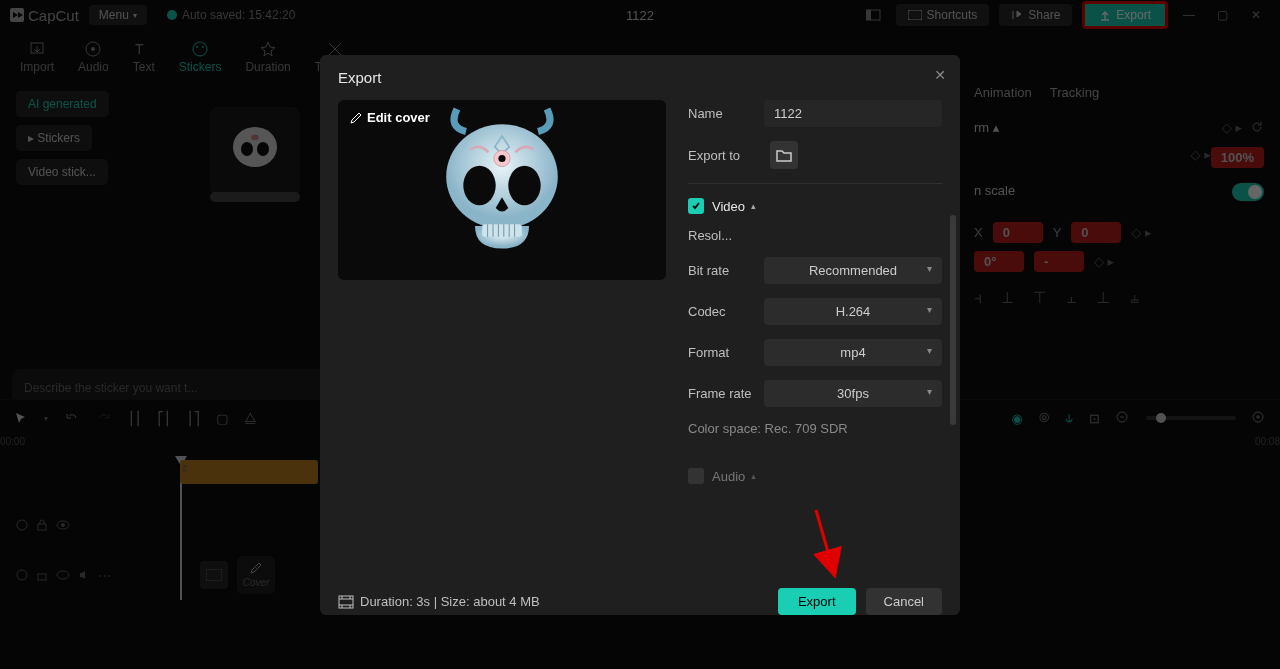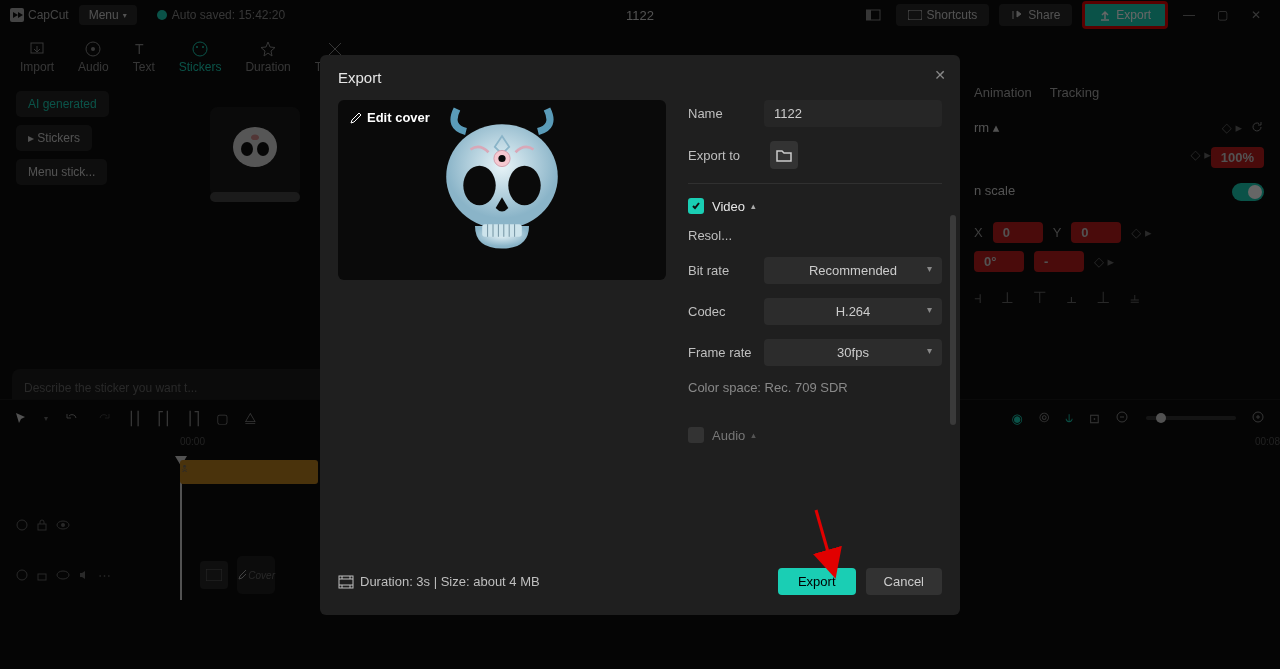--- a/index.html
+++ b/index.html
@@ -1,20 +1,20 @@
 <!DOCTYPE html>
 <html><head>
 <meta charset="utf-8">
 <style>
 * { margin: 0; padding: 0; box-sizing: border-box; font-family: -apple-system, BlinkMacSystemFont, "Segoe UI", sans-serif; }
 body { background: #000; width: 1280px; height: 669px; overflow: hidden; position: relative; color: #999; font-size: 13px; }
 .app { background: #0d0d0d; width: 100%; height: 100%; display: flex; flex-direction: column; }
 
 .titlebar { height: 30px; background: #0d0d0d; display: flex; align-items: center; padding: 0 10px; font-size: 12px; }
-.titlebar .logo { display: flex; align-items: center; gap: 4px; color: #aaa; font-size: 12px; }
+.titlebar .logo { display: flex; align-items: center; gap: 4px; color: #aaa; font-size: 15px; }
 .titlebar .menu-btn { background: #2a2a2a; color: #ccc; padding: 3px 10px; border-radius: 4px; margin-left: 10px; display: flex; align-items: center; gap: 4px; }
 .titlebar .autosave { margin-left: 20px; color: #888; display: flex; align-items: center; gap: 5px; }
 .titlebar .save-dot { width: 10px; height: 10px; border-radius: 50%; background: #1aceb4; }
 .titlebar .project-title { position: absolute; left: 50%; transform: translateX(-50%); color: #ccc; font-size: 13px; }
 .titlebar .right-controls { margin-left: auto; display: flex; gap: 10px; align-items: center; padding-left: 12px; }
 .titlebar .btn { background: #2a2a2a; color: #ccc; padding: 4px 12px; border-radius: 4px; display: flex; align-items: center; gap: 5px; }
 .titlebar .export-btn { background: #1aceb4; color: #fff; border: 3px solid #e10000; padding: 4px 14px; }
 .titlebar .winctl { width: 14px; height: 14px; color: #888; margin: 0 5px; cursor: pointer; }
 
 .topnav { height: 45px; display: flex; gap: 8px; padding: 8px 12px; align-items: flex-start; }
@@ -39,28 +39,28 @@
 .rsection { margin-top: 12px; color: #ccc; font-size: 13px; }
 .toggle { width: 32px; height: 18px; background: #1aceb4; border-radius: 10px; position: relative; float: right; }
 .toggle::after { content:''; width:14px; height:14px; background:#fff; border-radius:50%; position:absolute; right:2px; top:2px; }
 .coord-row { display: flex; gap: 10px; margin-top: 8px; align-items: center; }
 .num-input { background: #b91c1c; padding: 3px 10px; border-radius: 4px; color: #ccc; min-width: 50px; text-align: center; display: flex; align-items: center; font-weight: bold; }
 
 .timeline-area { height: 270px; background: #0d0d0d; border-top: 1px solid #1a1a1a; }
 .timeline-toolbar { height: 36px; display: flex; align-items: center; padding: 0 14px; gap: 16px; color: #888; }
 .timeline-toolbar .spacer { flex: 1; }
 .zoom-slider { width: 90px; height: 4px; background: #333; border-radius: 2px; }
-.ruler { height: 24px; position: relative; display: flex; padding-left: 180px; font-size: 10px; color: #555; justify-content: flex-end; }
+.ruler { height: 24px; position: relative; display: flex; font-size: 10px; color: #555; justify-content: flex-end; }
 .ruler span { flex: 1; }
 .playhead { position: absolute; left: 180px; top: 0; bottom: 0; width: 2px; background: #ccc; }
 .playhead::before { content:''; position:absolute; top:-4px; left:-5px; width:12px; height:10px; background:#ccc; clip-path: polygon(0 0,100% 0,50% 100%); }
 .tracks { position: relative; }
 .track-row { height: 50px; display: flex; align-items: center; padding-left: 16px; gap: 8px; color: #666; }
 .clip { position: absolute; left: 180px; top: 0; width: 138px; height: 24px; background: #ba7f1e; border-radius: 3px; }
-.cover-btn { background: #1e1e1e; border-radius: 5px; width: 38px; height: 38px; display:flex; flex-direction:row; align-items:center; justify-content:center; gap:2px; font-size:10px; margin-left: 118px; font-style: italic; }
+.cover-btn { background: #1e1e1e; border-radius: 5px; width: 38px; height: 38px; display:flex; flex-direction:column; align-items:center; justify-content:center; gap:2px; font-size:10px; margin-left: 118px; font-style: italic; }
 
 .overlay { position: absolute; inset: 0; background: rgba(0,0,0,0.6); z-index: 100; }
 .modal { position: absolute; left: 320px; top: 55px; width: 640px; height: 560px; background: #1f1f1f; border-radius: 6px; padding: 14px 18px; color: #ccc; z-index: 200; }
 .modal-title { font-size: 15px; color: #e6e6e6; margin-bottom: 14px; }
 .modal-close { position: absolute; top: 12px; right: 14px; color: #888; cursor: pointer; font-size: 14px; }
 .modal-body { display: flex; gap: 22px; }
 .cover-preview { width: 328px; height: 180px; background: #0a0a0a; border-radius: 6px; position: relative; overflow: hidden; display: flex; align-items: center; justify-content: center; }
 .edit-cover { position: absolute; top: 10px; left: 12px; color: #fff; font-size: 13px; display: flex; align-items: center; gap: 5px; font-weight: 600; z-index: 2; }
 .skull-svg { width: 180px; height: 180px; }
 .form { flex: 1; }
@@ -68,21 +68,21 @@
 .form-row .lbl { width: 76px; color: #bfbfbf; }
 .text-input { flex: 1; background: #262626; border-radius: 4px; padding: 6px 10px; color: #ccc; }
 .folder-btn { width: 28px; height: 28px; background: #333; border-radius: 4px; margin-left: 6px; display: flex; align-items: center; justify-content: center; }
 .hr { height: 1px; background: #303030; margin: 14px 0; }
 .checkbox { width: 16px; height: 16px; background: #1aceb4; border-radius: 3px; margin-right: 8px; display: inline-flex; align-items: center; justify-content: center; }
 .checkbox.off { background: #333; }
 .section-label { color: #e6e6e6; font-weight: 500; }
 .select { flex: 1; background: #2c2c2c; border-radius: 4px; padding: 6px 10px; color: #ccc; text-align: center; position: relative; }
 .select::after { content: '▾'; position: absolute; right: 10px; color: #888; font-size: 10px; }
 .color-space { color: #888; font-size: 13px; margin-top: 12px; }
-.modal-footer { position: absolute; bottom: 20px; left: 18px; right: 18px; display: flex; align-items: center; }
+.modal-footer { position: absolute; bottom: 0; left: 18px; right: 18px; display: flex; align-items: center; }
 .duration-info { display: flex; align-items: center; gap: 6px; color: #bfbfbf; font-size: 13px; }
 .modal-footer .buttons { margin-left: auto; display: flex; gap: 10px; }
 .btn-primary { background: #1aceb4; color: #000; padding: 6px 20px; border-radius: 4px; font-size: 13px; }
 .btn-secondary { background: #323232; color: #ccc; padding: 6px 18px; border-radius: 4px; font-size: 13px; }
 .scrollbar-indicator { position: absolute; right: 4px; top: 160px; width: 6px; height: 210px; background: #3a3a3a; border-radius: 3px; }
 
 .arrow-annot { position: absolute; left: 808px; top: 505px; z-index: 300; pointer-events: none; }
 </style>
 </head>
 <body>
@@ -174,21 +174,21 @@
           <path d="M3 3l12 12M15 3L3 15" stroke="#888"></path>
         </svg>
         <span>Trans...</span>
       </div>
   </div>
 
   <div class="workrow">
     <div class="leftpanel">
       <div class="chip hl">AI generated</div><br>
       <div class="chip" style="color:#ccc">▸ <span>Stickers</span></div><br>
-      <div class="chip">Menu stick...</div>
+      <div class="chip">Video stick...</div>
       <div style="position:absolute;left:210px;top:95px">
         <div class="sticker-thumb">
           <svg width="54" height="54">
               <ellipse cx="27" cy="22" rx="22" ry="20" fill="#d8d8d8"></ellipse>
               <ellipse cx="19" cy="24" rx="6" ry="7" fill="#111"></ellipse>
               <ellipse cx="35" cy="24" rx="6" ry="7" fill="#111"></ellipse>
               <path d="M24 35h6v5h-6z" fill="#d8d8d8"></path>
               <path d="M25 15a4 3 0 1 1 4 0" fill="#c88"></path>
             </svg>
         </div>
@@ -404,20 +404,24 @@
         </div>
       <div class="form-row">
           <span class="lbl">Bit rate</span>
           <div class="select">Recommended</div>
         </div>
       <div class="form-row">
           <span class="lbl">Codec</span>
           <div class="select">H.264</div>
         </div>
       <div class="form-row">
+          <span class="lbl">Format</span>
+          <div class="select">mp4</div>
+        </div>
+      <div class="form-row">
           <span class="lbl">Frame rate</span>
           <div class="select">30fps</div>
         </div>
       <div class="color-space">Color space: Rec. 709 SDR</div>
       <div class="form-row" style="margin-top:32px">
         <span class="checkbox off"></span>
         <span class="section-label" style="color:#777">Audio</span>
         <span style="margin-left:6px;font-size:9px;color:#555">▴</span>
       </div>
       <div class="scrollbar-indicator"></div>

